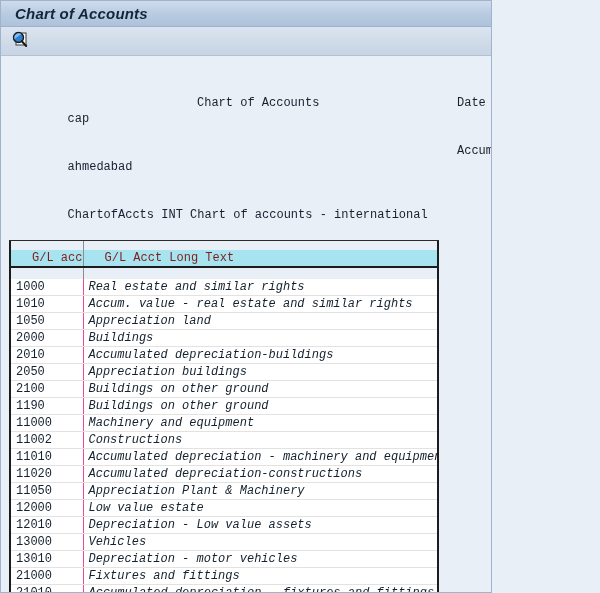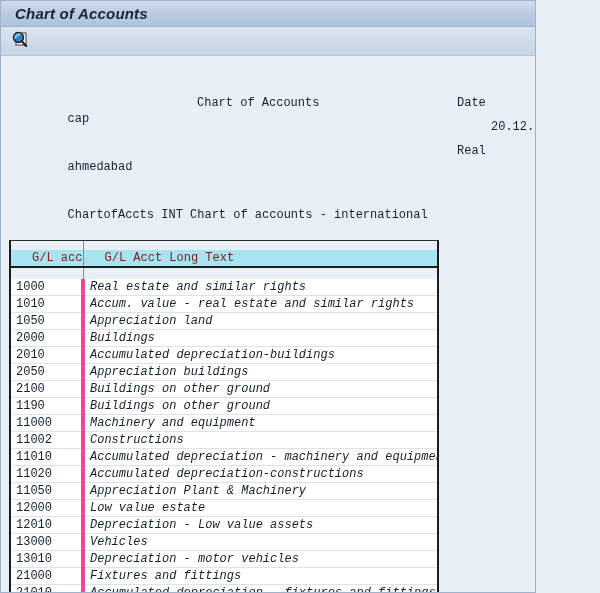--- a/index.html
+++ b/index.html
@@ -10,21 +10,21 @@
   body {
     width: 600px;
     height: 593px;
     overflow: hidden;
     background: #e9eff7;
     font-family: "Liberation Sans", sans-serif;
     -webkit-font-smoothing: none;
   }
   #app {
     position: relative;
-    width: 536px;
+    width: 492px;
     height: 593px;
     box-sizing: border-box;
     border: 1px solid #9fb4cc;
     background: #e9eff7;
     overflow: hidden;
   }
 
   
   .titlebar {
     height: 26px;
@@ -166,21 +166,21 @@
 
   tbody tr.spacer-mid td {
     height: 11px;
     background: #e9eff7;
     border-right: 1px solid #8d8d8d;
   }
   tbody tr.spacer-mid td.last { border-right: none; }
 
   tbody tr.data td {
     background: #ffffff;
-    border-right: 4px solid #ec4899;
+    border-right: 1px solid #ec4899;
     border-bottom: 1px solid #e2e2e2;
     padding-left: 5px;
   }
   tbody tr.data td.last {
     border-right: none;
     font-style: italic;
   }
 </style>
 </head>
 <body>
@@ -208,21 +208,21 @@
 
     <div class="report-head">
       <div class="head-line">
         <span>cap</span>
         <span class="head-col-mid">Chart of Accounts</span>
         <span class="head-col-right">Date</span>
         <span class="head-col-right2">20.12.2015</span>
       </div>
       <div class="head-line">
         <span>ahmedabad</span>
-        <span class="head-col-right">Real</span>
+        <span class="head-col-right">Accum</span>
         <span class="head-col-right2">1</span>
       </div>
       <div class="head-line">
         <span>ChartofAccts INT Chart of accounts - international</span>
       </div>
     </div>
 
     <div class="head-rule"></div>
 
     <div class="table-wrap">

